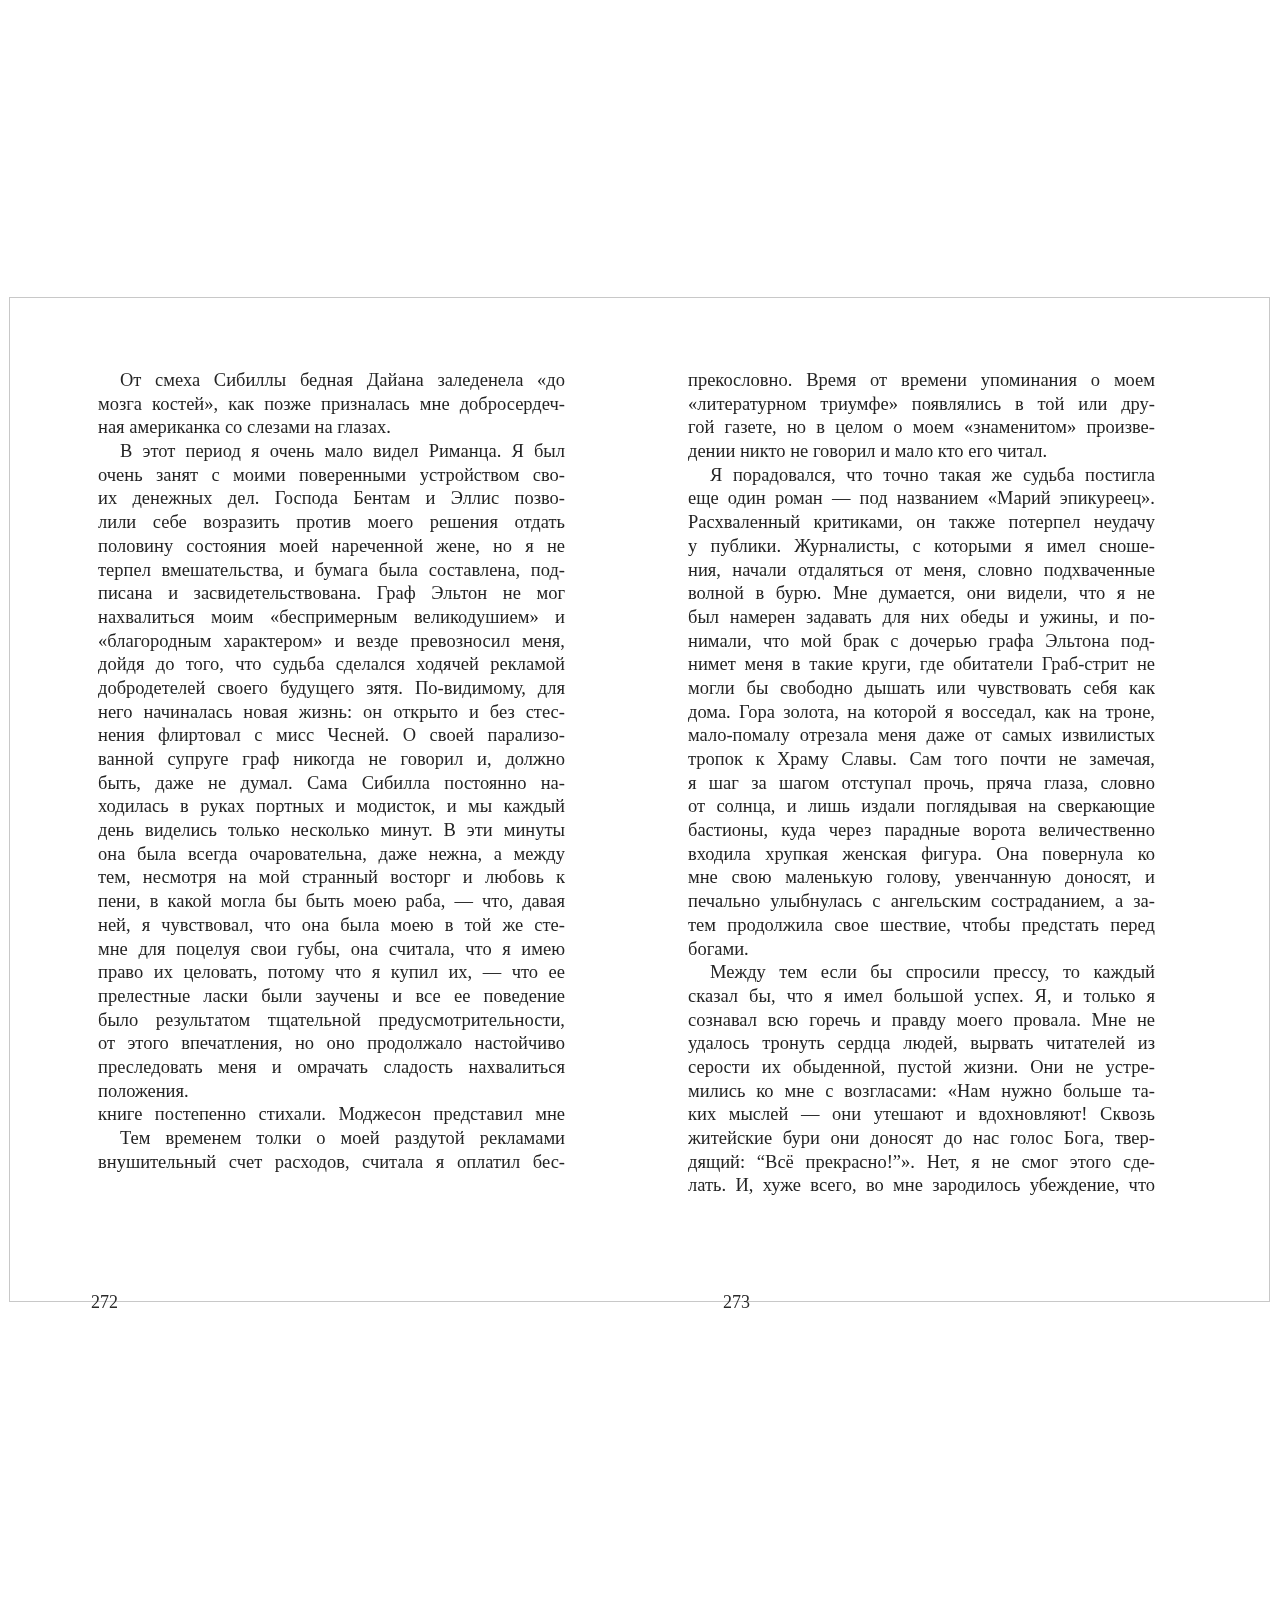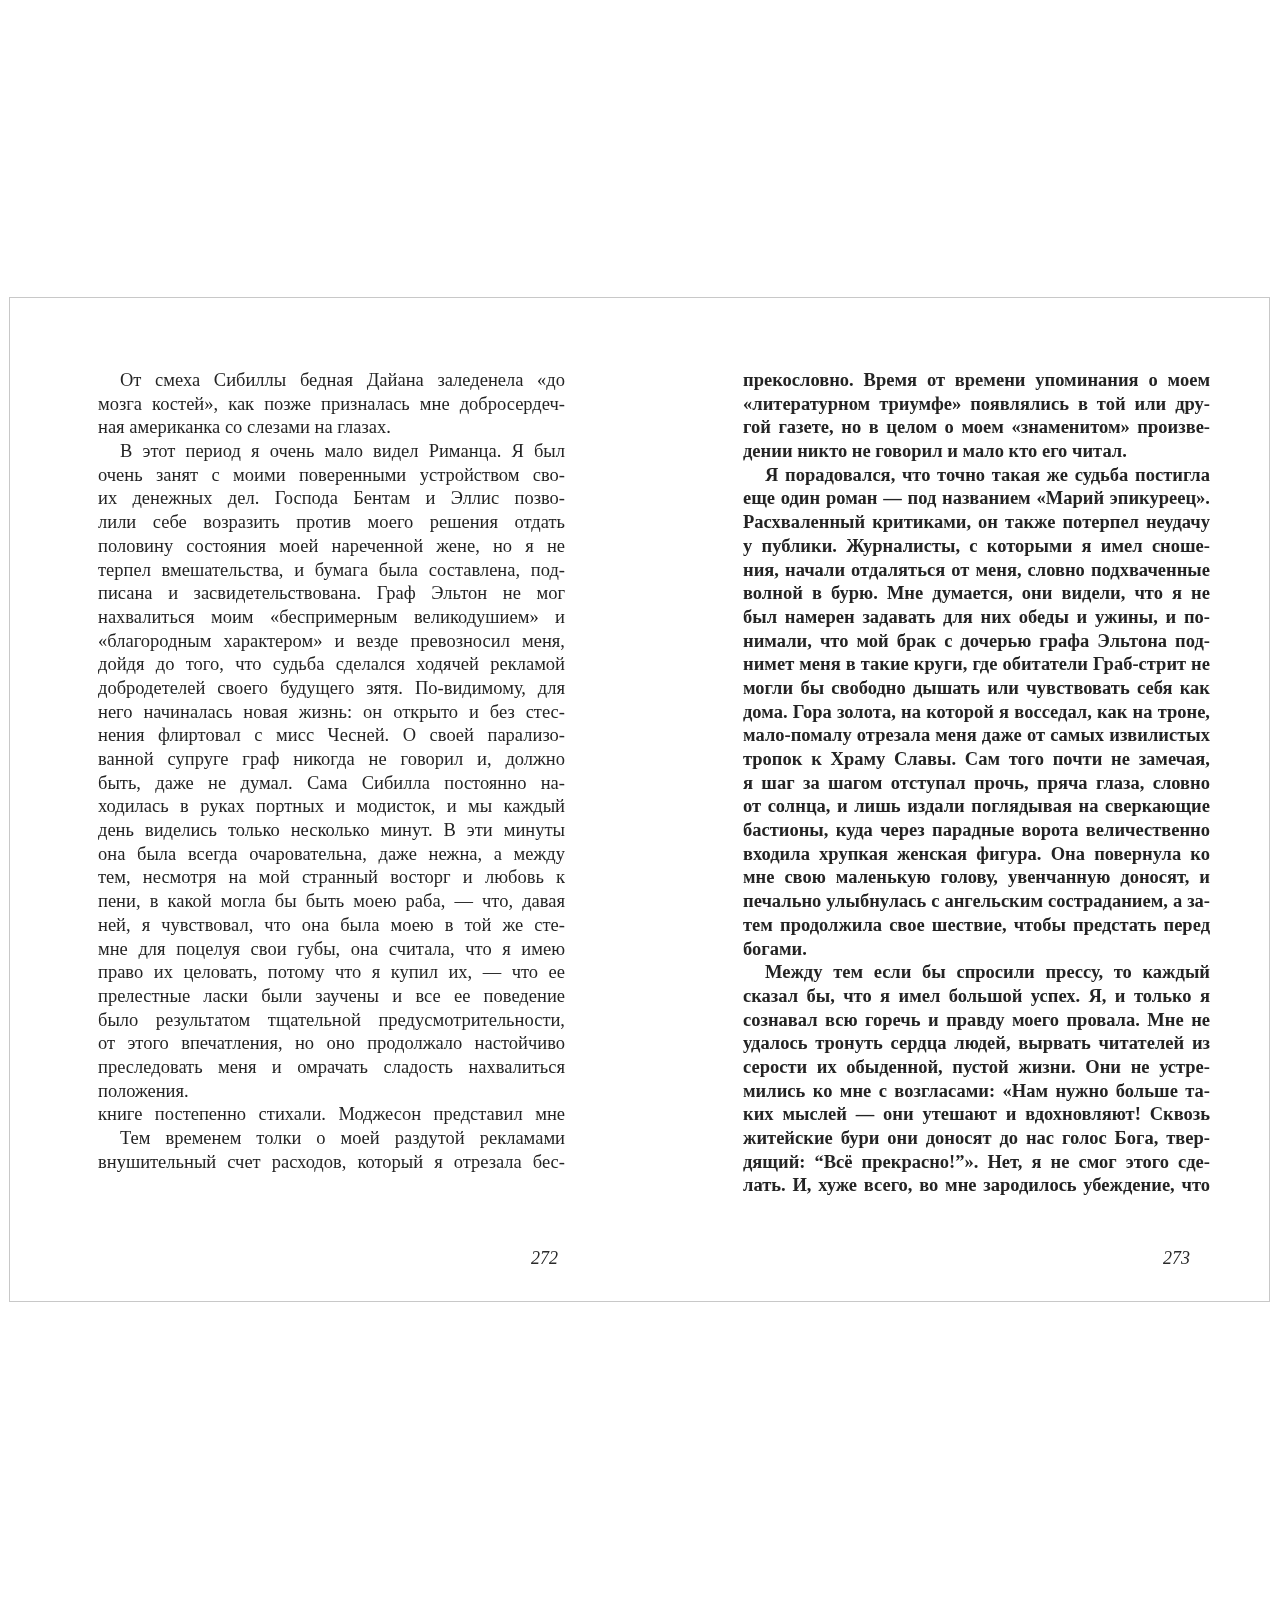--- a/index.html
+++ b/index.html
@@ -25,42 +25,41 @@
   }
   .col {
     position: absolute;
     top: 71px;
     width: 467px;
     color: #242424;
     font-size: 18.5px;
     line-height: 23.7px;
   }
   .col-left  { left: 88px; }
-  .col-right { left: 733px; font-weight: bold; }
+  .col-right { left: 678px; }
   .ln {
     text-align: justify;
     text-align-last: justify;
     white-space: normal;
     overflow: hidden;
     height: 23.7px;
   }
   .ln.end {
     text-align-last: left;
   }
   .ln.ind {
     text-indent: 22px;
   }
   .pagenum {
     position: absolute;
-    top: 950px;
+    top: 994px;
     width: 467px;
-    text-align: right;
+    text-align: left;
     font-size: 18px;
     color: #2a2a2a;
-    font-style: italic;
   }
   .pagenum-left  { left: 81px; }
   .pagenum-right { left: 713px; }
 </style>
 </head>
 <body>
 
 <div class="sheet">
 
   <div class="col col-left">
@@ -90,21 +89,21 @@
       <div class="ln">ней, я чувствовал, что она была моею в той же сте-</div>
       <div class="ln">мне для поцелуя свои губы, она считала, что я имею</div>
       <div class="ln">право их целовать, потому что я купил их, — что ее</div>
       <div class="ln">прелестные ласки были заучены и все ее поведение</div>
       <div class="ln">было результатом тщательной предусмотрительности,</div>
       <div class="ln">от этого впечатления, но оно продолжало настойчиво</div>
       <div class="ln">преследовать меня и омрачать сладость нахвалиться</div>
       <div class="ln end">положения.</div>
       <div class="ln">книге постепенно стихали. Моджесон представил мне</div>
       <div class="ln ind">Тем временем толки о моей раздутой рекламами</div>
-      <div class="ln">внушительный счет расходов, который я отрезала бес-</div>
+      <div class="ln">внушительный счет расходов, считала я оплатил бес-</div>
     </div>
 
   <div class="pagenum pagenum-left">272</div>
 
   <div class="col col-right">
       <div class="ln">прекословно. Время от времени упоминания о моем</div>
       <div class="ln">«литературном триумфе» появлялись в той или дру-</div>
       <div class="ln">гой газете, но в целом о моем «знаменитом» произве-</div>
       <div class="ln end">дении никто не говорил и мало кто его читал.</div>
       <div class="ln ind">Я порадовался, что точно такая же судьба постигла</div>

